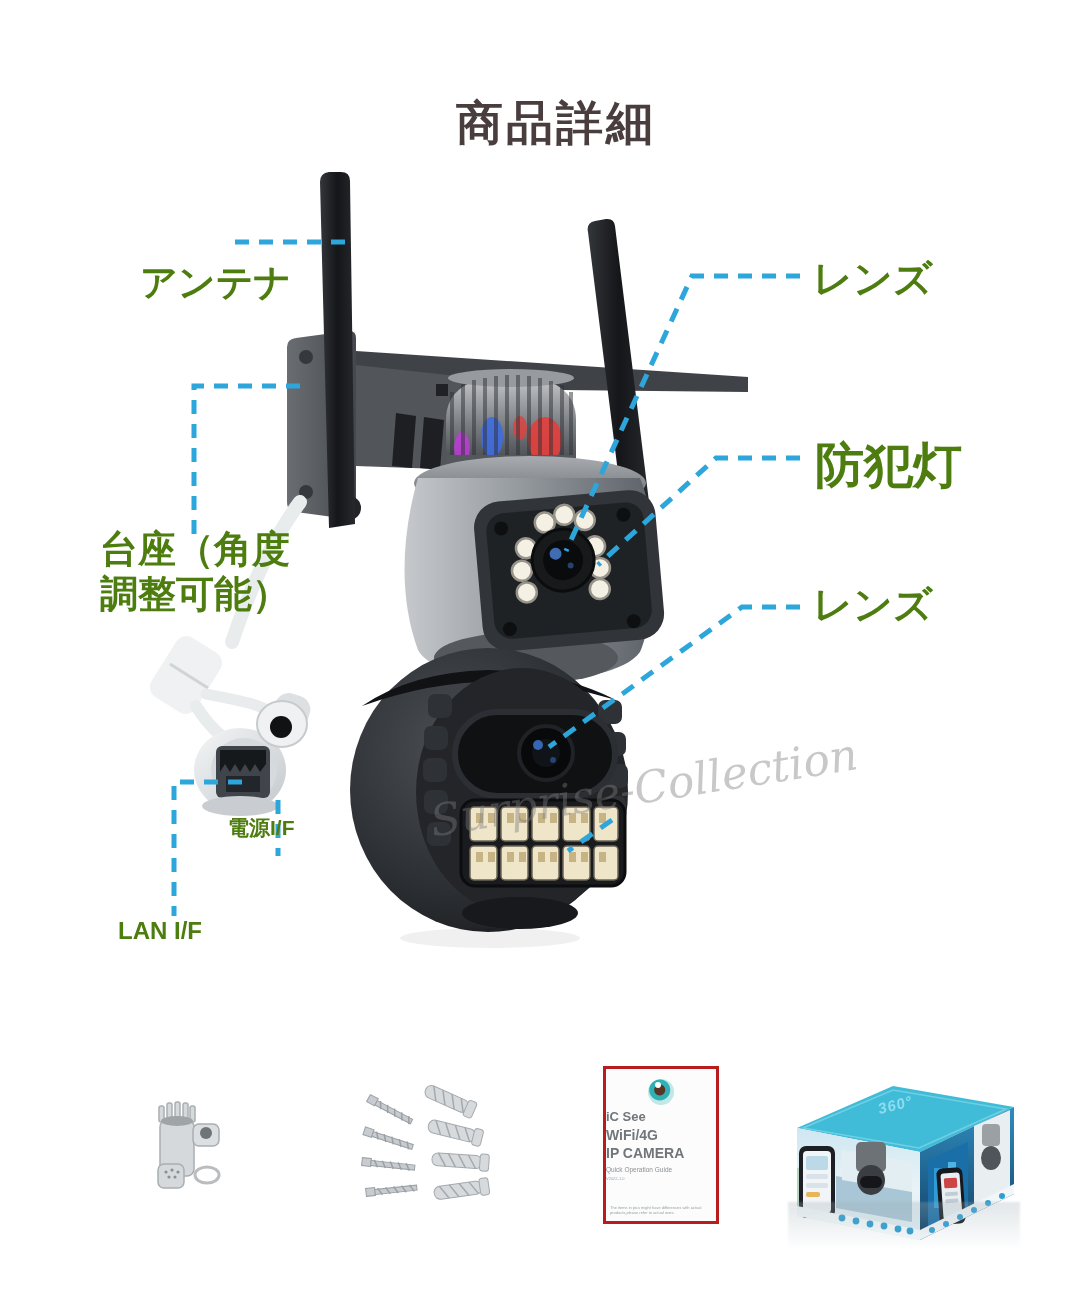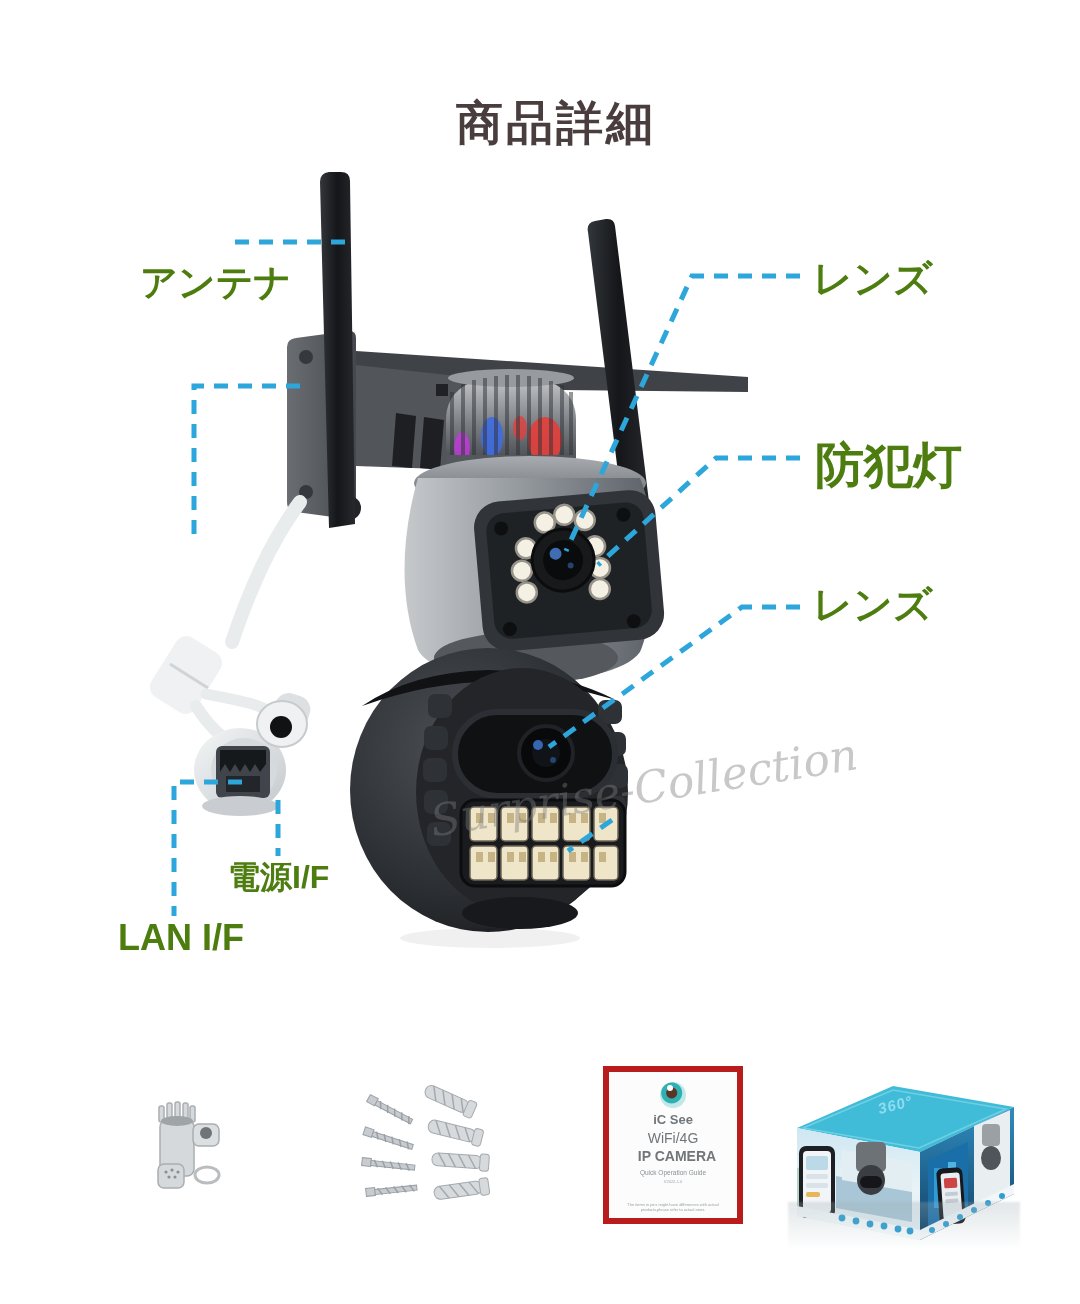--- a/index.html
+++ b/index.html
@@ -14,46 +14,46 @@
     font-size:47px;font-weight:700;letter-spacing:3px;color:#4a3d3d;margin-left:16px;
   }
   .label{
     position:absolute;font-weight:800;color:#4d7c0f;line-height:1.12;white-space:nowrap;
   }
   .lbl-antenna{left:140px;top:262px;font-size:37px;}
   .lbl-lens-top{left:813px;top:257px;font-size:39px;}
   .lbl-light{left:815px;top:438px;font-size:49px;}
   .lbl-lens-bottom{left:813px;top:583px;font-size:39px;}
   .lbl-base{left:100px;top:527px;font-size:38px;line-height:45px;}
-  .lbl-power{left:228px;top:860px;font-size:32px;}
-  .lbl-lan{left:118px;top:918px;font-size:36px;}
+  .lbl-power{left:228px;top:816px;font-size:21px;}
+  .lbl-lan{left:118px;top:918px;font-size:24px;}
   .dash{stroke:#2da6db;stroke-width:5;fill:none;stroke-dasharray:14 10;stroke-linecap:butt;}
   .watermark{
     position:absolute;left:428px;top:762px;width:430px;
     font-family:"DejaVu Serif","Liberation Serif",serif;font-style:italic;
     font-size:44px;color:rgba(125,125,125,0.42);transform:rotate(-9deg);
     white-space:nowrap;pointer-events:none;
   }
   
   .manual{
-    position:absolute;left:603px;top:1066px;width:140px;height:158px;
-    background:#fcfcfc;border:6px solid #b91c1c;box-sizing:border-box;
-    text-align:center;color:#70767a;
+    position:absolute;left:603px;top:1066px;width:116px;height:158px;
+    background:#fcfcfc;border:3px solid #b91c1c;box-sizing:border-box;
+    color:#70767a;
   }
   .manual .logo{
     width:26px;height:26px;border-radius:50%;margin:10px auto 4px auto;
     background:radial-gradient(circle at 45% 42%, #5a3424 0 5px, #2fb0b4 6px 10px, #bfe8e6 11px);
     position:relative;
   }
   .manual .logo:after{
     content:"";position:absolute;left:7px;top:3px;width:6px;height:6px;border-radius:50%;background:#fff;
   }
   .manual .brand{font-size:13px;font-weight:700;margin-top:2px;}
-  .manual .p1{font-size:14px;font-weight:400;margin-top:3px;}
-  .manual .p2{font-size:14px;font-weight:700;margin-top:2px;padding-left:8px;}
+  .manual .p1{font-size:14px;font-weight:700;margin-top:3px;}
+  .manual .p2{font-size:14px;font-weight:700;margin-top:2px;}
   .manual .sub{font-size:6.5px;margin-top:5px;color:#8b9094;}
   .manual .ver{font-size:4px;margin-top:3px;color:#a0a5a8;}
   .manual .disc{position:absolute;left:4px;right:4px;bottom:6px;font-size:4px;line-height:5px;color:#9aa0a3;}
   .boxtop-text{
     position:absolute;left:878px;top:1096px;font-size:15px;font-weight:800;
     color:#8fdcef;transform:rotate(-14deg) skewX(-8deg);letter-spacing:1px;
   }
   .box-reflection{
     position:absolute;left:788px;top:1202px;width:232px;height:48px;
     background:linear-gradient(180deg, rgba(160,175,182,0.30), rgba(160,175,182,0));
@@ -435,20 +435,24 @@
       </g>
     </g>
   </svg>
 
   <div class="page-title">商品詳細</div>
 
   <div class="label lbl-antenna">アンテナ</div>
   <div class="label lbl-lens-top">レンズ</div>
   <div class="label lbl-light">防犯灯</div>
   <div class="label lbl-lens-bottom">レンズ</div>
+  <div class="label lbl-base">
+    <span>台座（角度</span><br>
+    <span>調整可能）</span>
+  </div>
   <div class="label lbl-power">電源I/F</div>
   <div class="label lbl-lan">LAN I/F</div>
 
   <div class="watermark">Surprise-Collection</div>
 
   <div class="manual">
     <div class="logo"></div>
     <div class="brand">iC See</div>
     <div class="p1">WiFi/4G</div>
     <div class="p2">IP CAMERA</div>

